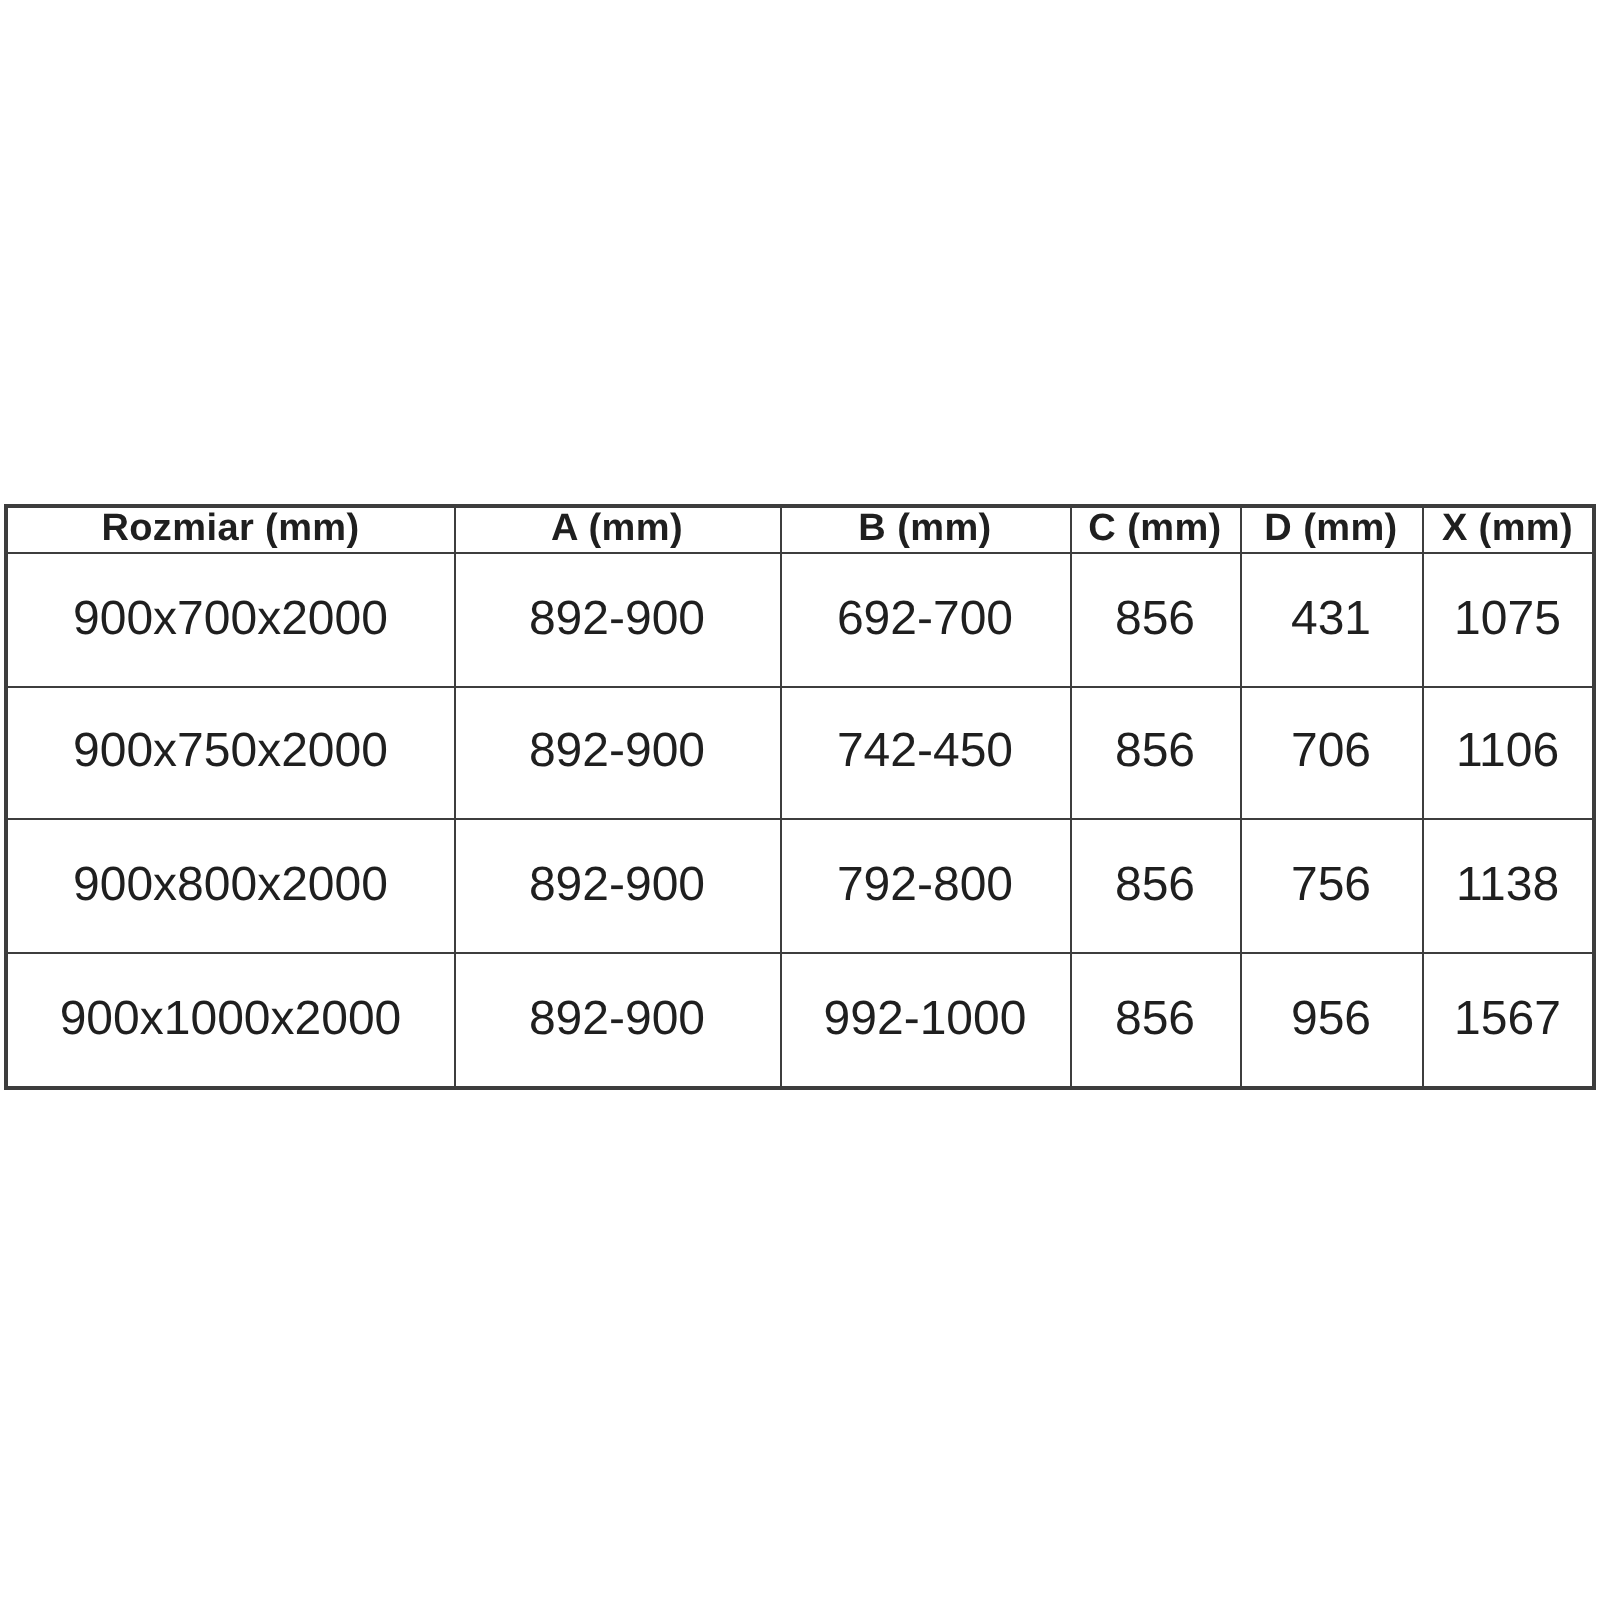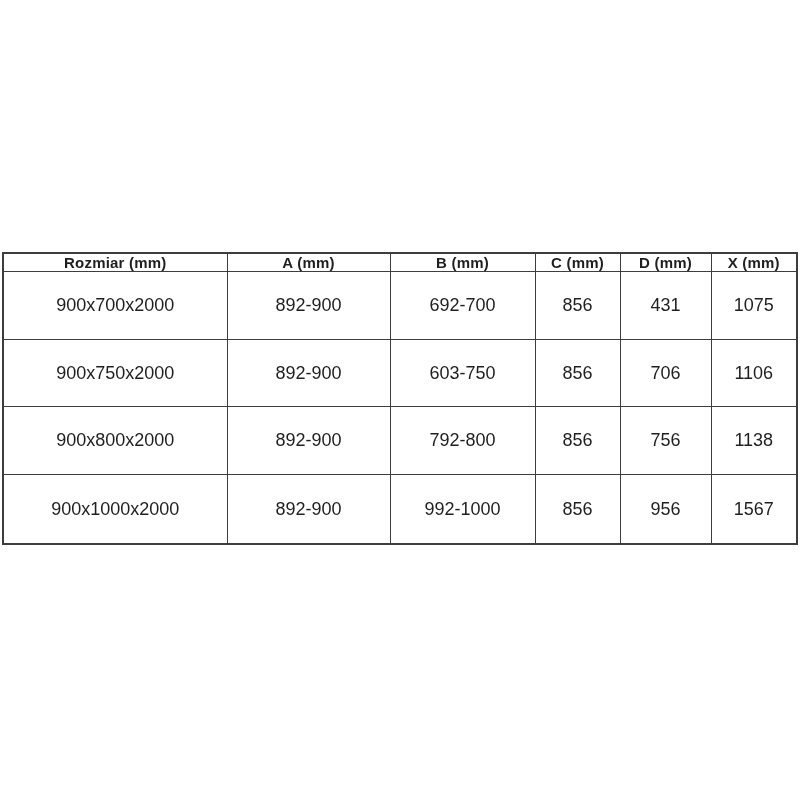--- a/index.html
+++ b/index.html
@@ -39,27 +39,27 @@
   table.spec-table th,
   table.spec-table td {
     border: 1px solid var(--border);
     text-align: center;
     vertical-align: middle;
     color: var(--text);
     white-space: nowrap;
     overflow: hidden;
   }
   table.spec-table th {
-    font-size: 15px;
+    font-size: 19px;
     font-weight: bold;
     letter-spacing: 0.2px;
     margin-top: 23px;
   }
   table.spec-table td {
-    font-size: 18px;
+    font-size: 24px;
     font-weight: normal;
   }
 </style>
 </head>
 <body>
 
 <div class="canvas">
   <div class="table-wrap">
     <table class="spec-table">
       <colgroup>
@@ -85,21 +85,21 @@
             <td>900x700x2000</td>
             <td>892-900</td>
             <td>692-700</td>
             <td>856</td>
             <td>431</td>
             <td>1075</td>
           </tr>
           <tr>
             <td>900x750x2000</td>
             <td>892-900</td>
-            <td>603-750</td>
+            <td>742-450</td>
             <td>856</td>
             <td>706</td>
             <td>1106</td>
           </tr>
           <tr>
             <td>900x800x2000</td>
             <td>892-900</td>
             <td>792-800</td>
             <td>856</td>
             <td>756</td>

